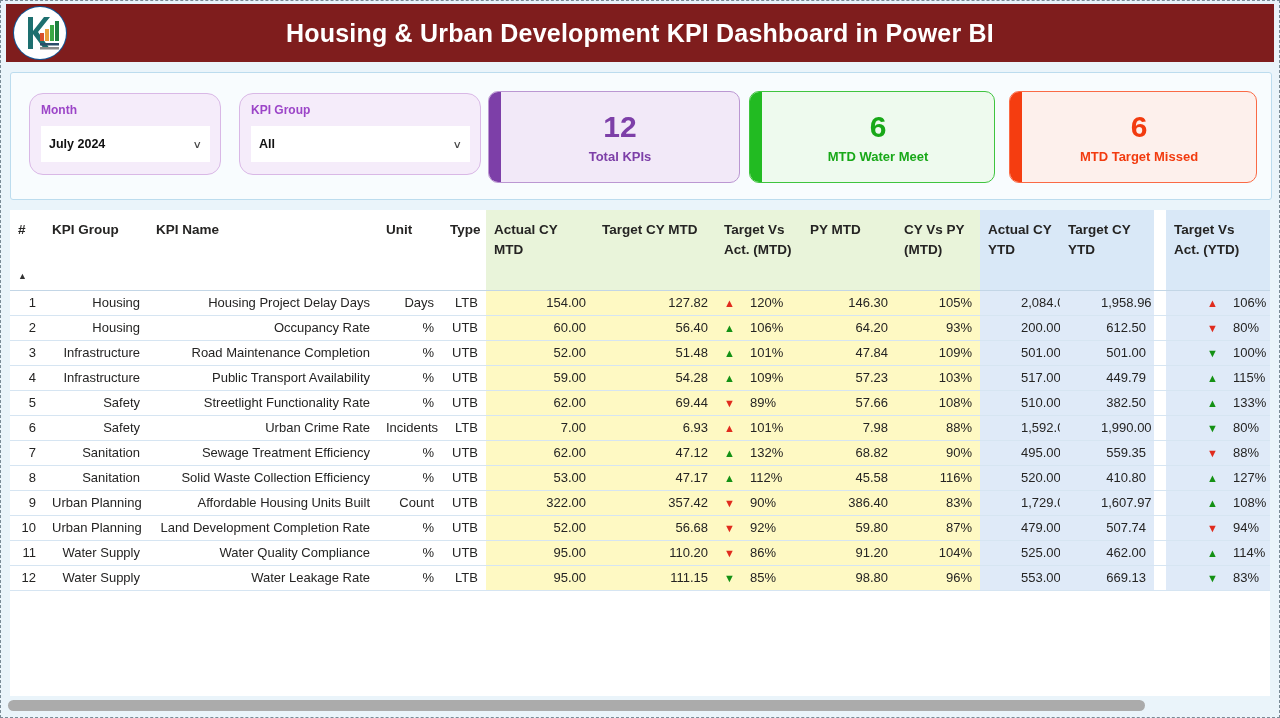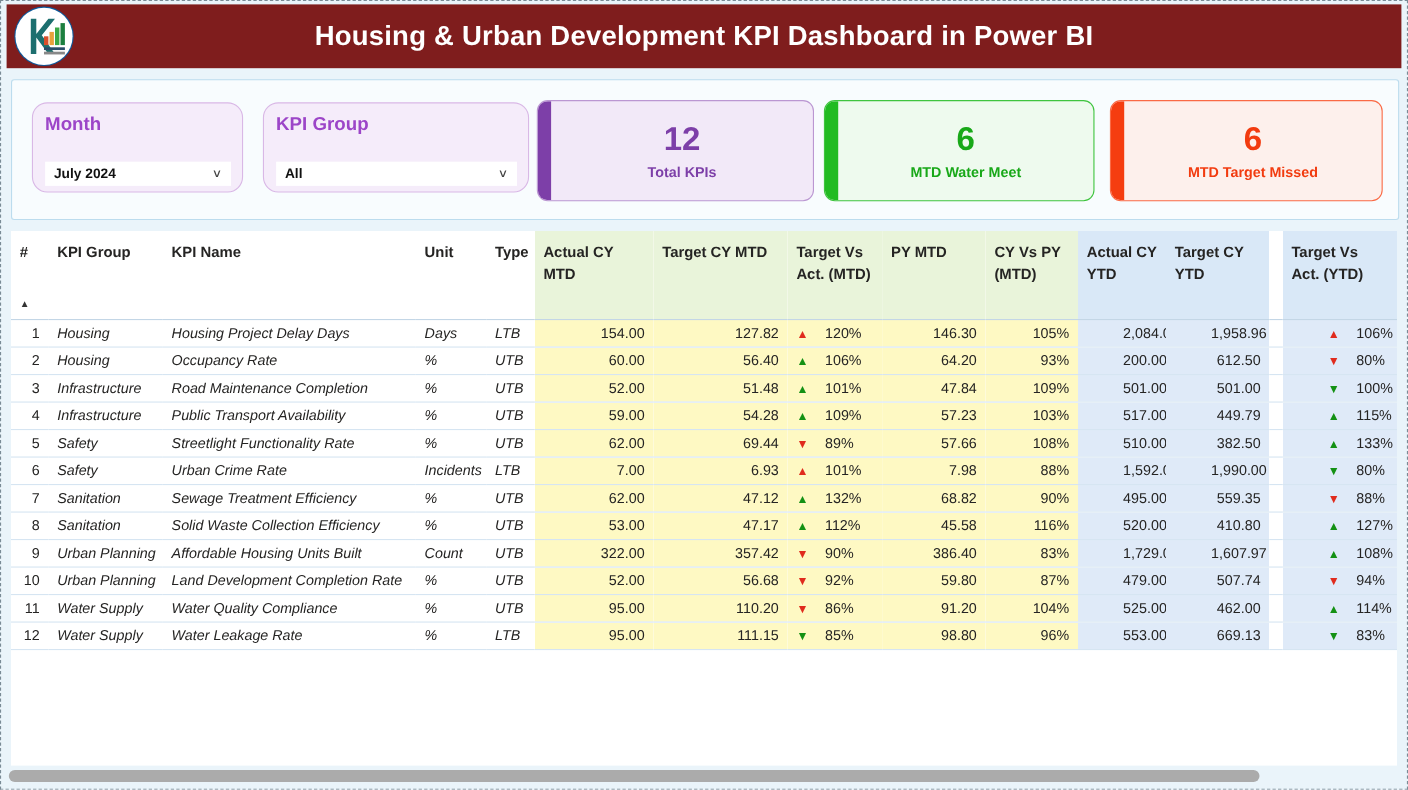--- a/index.html
+++ b/index.html
@@ -18,22 +18,22 @@
   .logo{position:absolute;left:8px;top:3px;width:52px;height:52px;border-radius:50%;
     background:#ffffff;display:flex;align-items:center;justify-content:center;box-shadow:0 0 0 1px #0d5a9c;}
 
   
   .filter-panel{position:absolute;left:10px;top:72px;width:1260px;height:126px;
     background:#f8fcfe;border:1px solid #bcdcee;border-radius:3px;}
   .slicer{position:absolute;top:20px;height:82px;background:#f5ecfa;border:1px solid #d9b8e6;
     border-radius:14px;box-sizing:border-box;padding:9px 10px 0 11px;}
   .slicer-month{left:18px;width:192px;}
   .slicer-kpi{left:228px;width:242px;}
-  .slicer-label{color:#9c45c8;font-weight:bold;font-size:17px;margin-bottom:24px;}
-  .dropdown{background:#ffffff;height:22px;display:flex;align-items:center;
+  .slicer-label{color:#9c45c8;font-weight:bold;font-size:12px;margin-bottom:9px;}
+  .dropdown{background:#ffffff;height:36px;display:flex;align-items:center;
     padding:0 8px;cursor:pointer;}
   .dropdown .val{font-weight:bold;font-size:12.5px;color:#111;flex:1;}
   .chev{font-size:13px;color:#444;transform:scaleY(.8);}
 
   
   .kpi-card{position:absolute;top:18px;height:92px;border-radius:10px;overflow:hidden;
     display:flex;box-sizing:border-box;}
   .kpi-accent{width:12px;flex:none;}
   .kpi-body{flex:1;display:flex;flex-direction:column;align-items:center;justify-content:center;}
   .kpi-value{font-size:30px;font-weight:bold;line-height:1.1;}
@@ -50,21 +50,21 @@
 
   
   .table-visual{position:absolute;left:10px;top:210px;width:1260px;height:486px;background:#ffffff;}
   table{border-collapse:collapse;table-layout:fixed;width:1260px;}
   th,td{box-sizing:border-box;overflow:hidden;white-space:nowrap;}
   thead th{height:80px;vertical-align:top;text-align:left;font-size:13.5px;font-weight:bold;
     padding:10px 8px 4px 8px;white-space:normal;line-height:1.45;position:relative;
     border-bottom:1px solid #c3d6e6;cursor:pointer;}
   tbody td{height:25px;font-size:13px;padding:2px 8px;border-bottom:1px solid #d6e5f2;}
   .al-right{text-align:right;}
-  .al-left{text-align:left;font-style:italic;}
+  .al-left{text-align:right;}
   .al-ind{text-align:left;}
   thead .z-mtd{background:#e9f4da;}
   thead .z-ytd{background:#d9e8f7;}
   thead .z-spacer{background:#ffffff;}
   tbody .z-mtd{background:#fef9c3;}
   tbody .z-ytd{background:#dfeaf8;padding-left:41px;}
   tbody .z-spacer{background:#ffffff;}
   .sort-arrow{position:absolute;left:8px;bottom:6px;font-size:9px;color:#333;}
   .arrow{display:inline-block;width:26px;font-size:11px;}
   .arrow.red{color:#e02b1d;}

